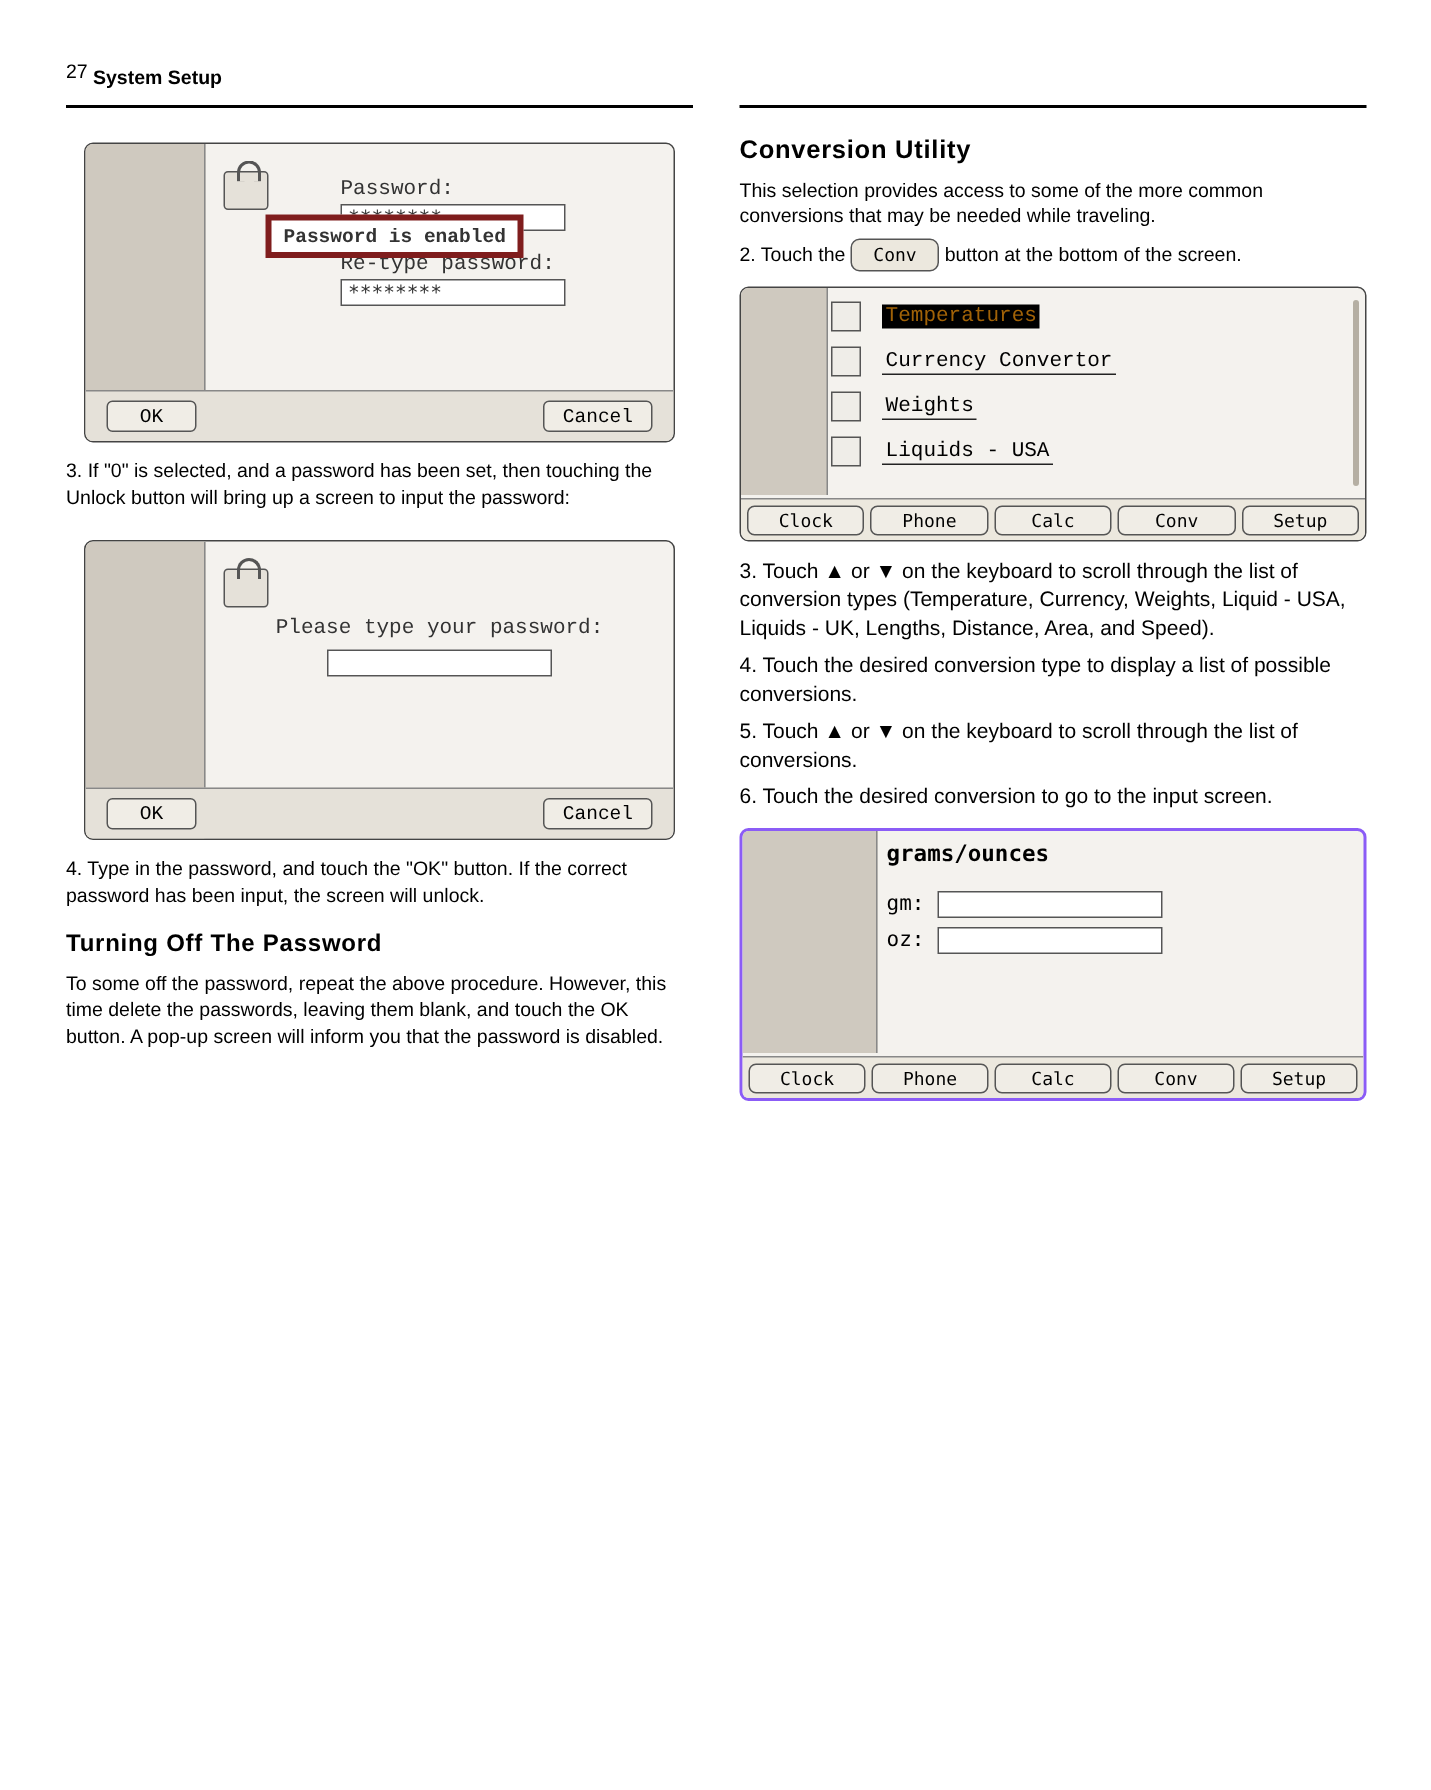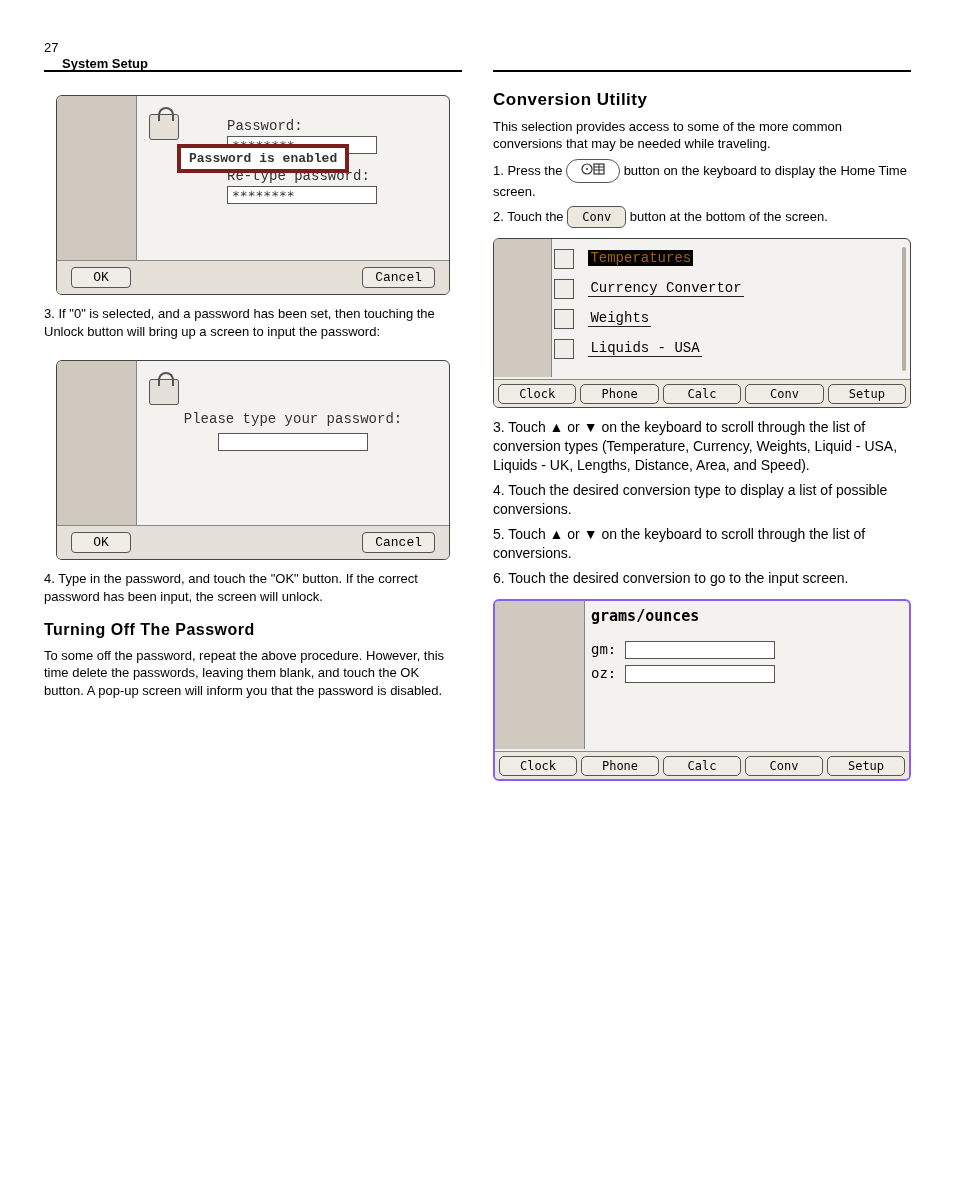--- a/index.html
+++ b/index.html
@@ -7,21 +7,21 @@
     width: 954px;
     height: 1193px;
     background: #fff;
     font-family: Arial, Helvetica, sans-serif;
     font-size: 13px;
     color: #000;
     position: relative;
   }
   .page-num { position:absolute; top:40px; font-size:13px; }
   .left-num { left:44px; }
-  .header-title { position:absolute; top:56px; left:62px; font-size:13px; font-weight:bold; }
+  .header-title { position:absolute; top:44px; left:62px; font-size:13px; font-weight:bold; }
   .hr { position:absolute; height:2px; background:#000; top:70px; }
   .hr.left { left:44px; width:418px; }
   .hr.right { left:493px; width:418px; }
   .col { position:absolute; width:418px; }
   .col.left { left:44px; top:75px; }
   .col.right { left:493px; top:75px; }
 
   
   .dialog {
     width:394px; height:200px;
@@ -194,34 +194,20 @@
     <p>To some off the password, repeat the above procedure. However, this time delete the passwords, leaving them blank, and touch the OK button. A pop-up screen will inform you that the password is disabled.</p>
   </div>
 
 </div>
 
 <div class="col right">
   <div class="body-text">
     <h3 style="font-size:17px;">Conversion Utility</h3>
     <p>This selection provides access to some of the more common conversions that may be needed while traveling.</p>
     <p>
-      <span>1. Press the</span>
-      <span class="chip">
-        <svg width="24" height="12" viewBox="0 0 24 12">
-            <circle cx="6" cy="6" r="5" fill="none" stroke="#333" stroke-width="1.2"></circle>
-            <circle cx="6" cy="6" r="1" fill="#333"></circle>
-            <rect x="13" y="1" width="10" height="10" fill="none" stroke="#333" stroke-width="1.2"></rect>
-            <line x1="13" y1="4" x2="23" y2="4" stroke="#333"></line>
-            <line x1="13" y1="7" x2="23" y2="7" stroke="#333"></line>
-            <line x1="18" y1="1" x2="18" y2="11" stroke="#333"></line>
-          </svg>
-      </span>
-      <span>button on the keyboard to display the Home Time screen.</span>
-    </p>
-    <p>
       <span>2. Touch the</span>
       <span class="chip btnlike small">Conv</span>
       <span>button at the bottom of the screen.</span>
     </p>
   </div>
 
   <div class="listwin">
     <div class="lsidebar"></div>
     <div class="listarea">
       <div class="row selected">

